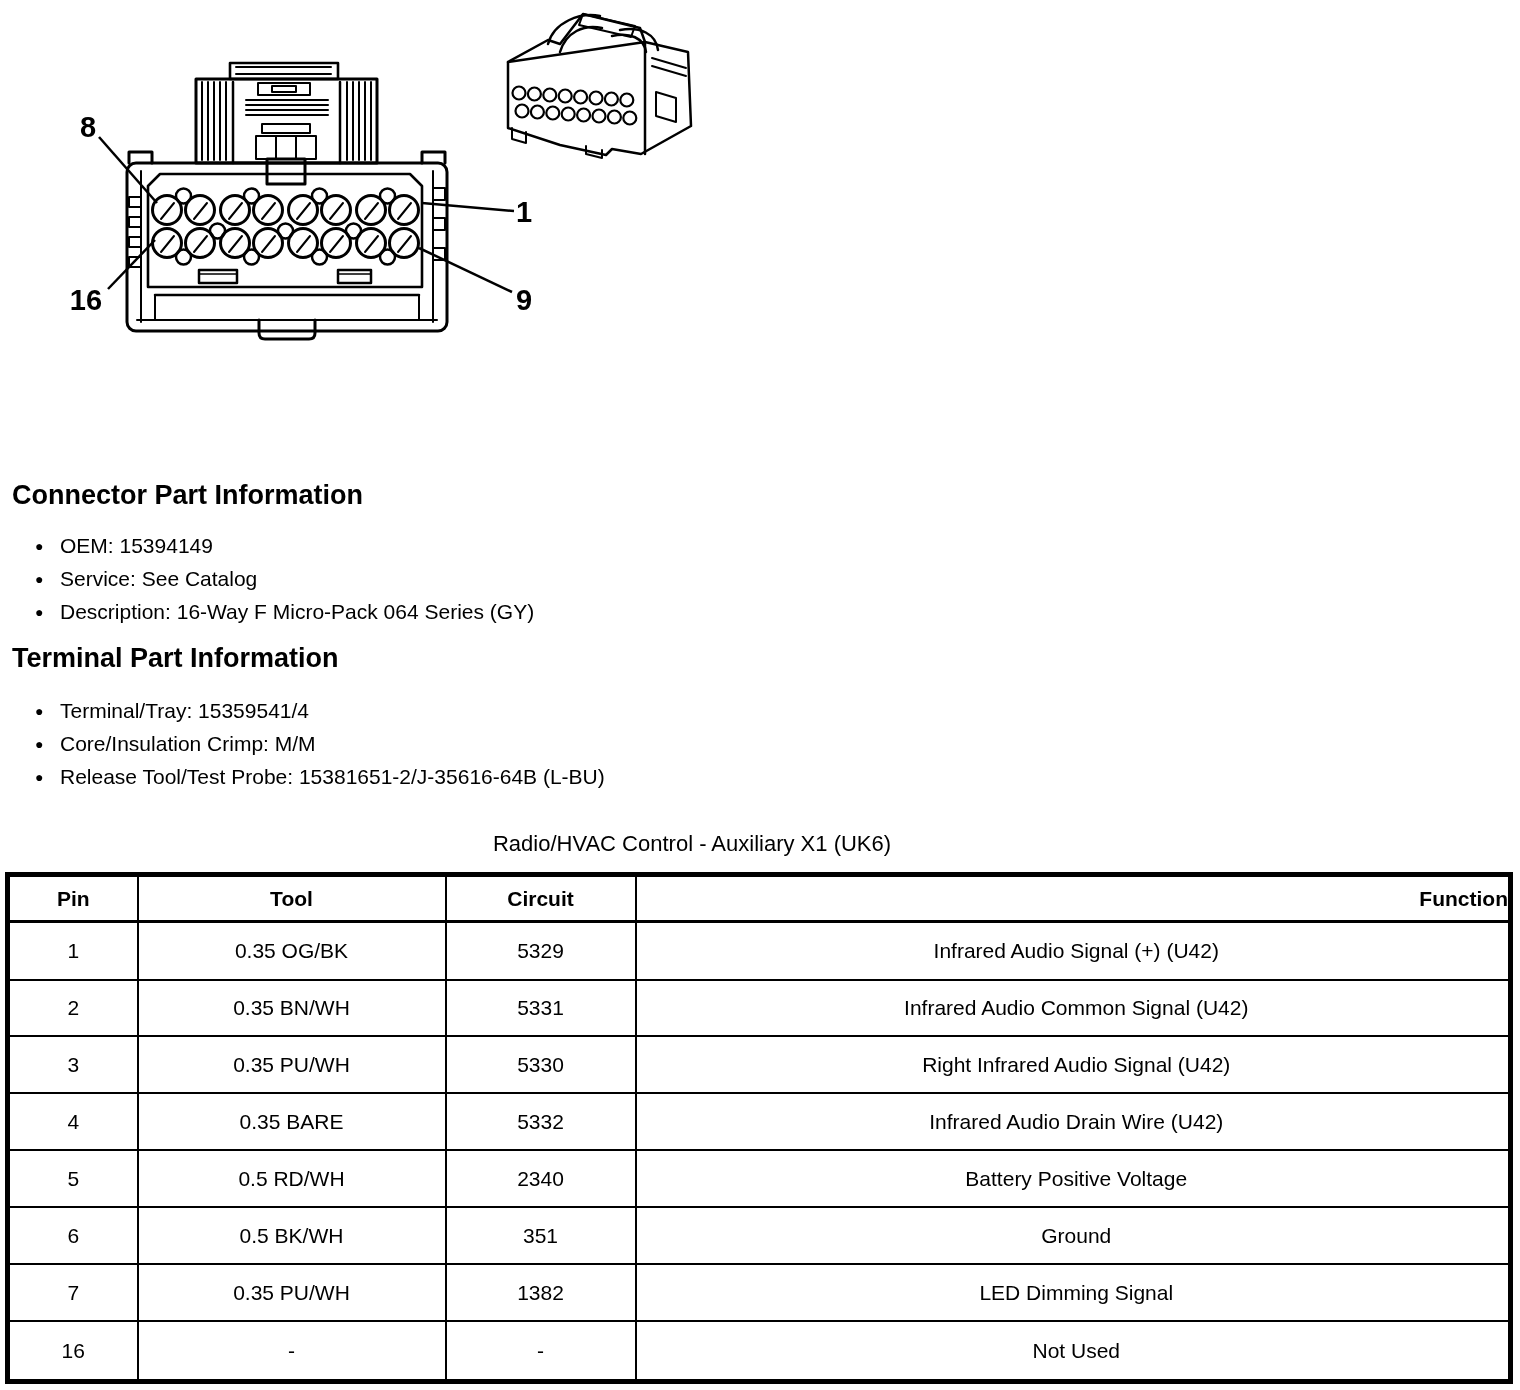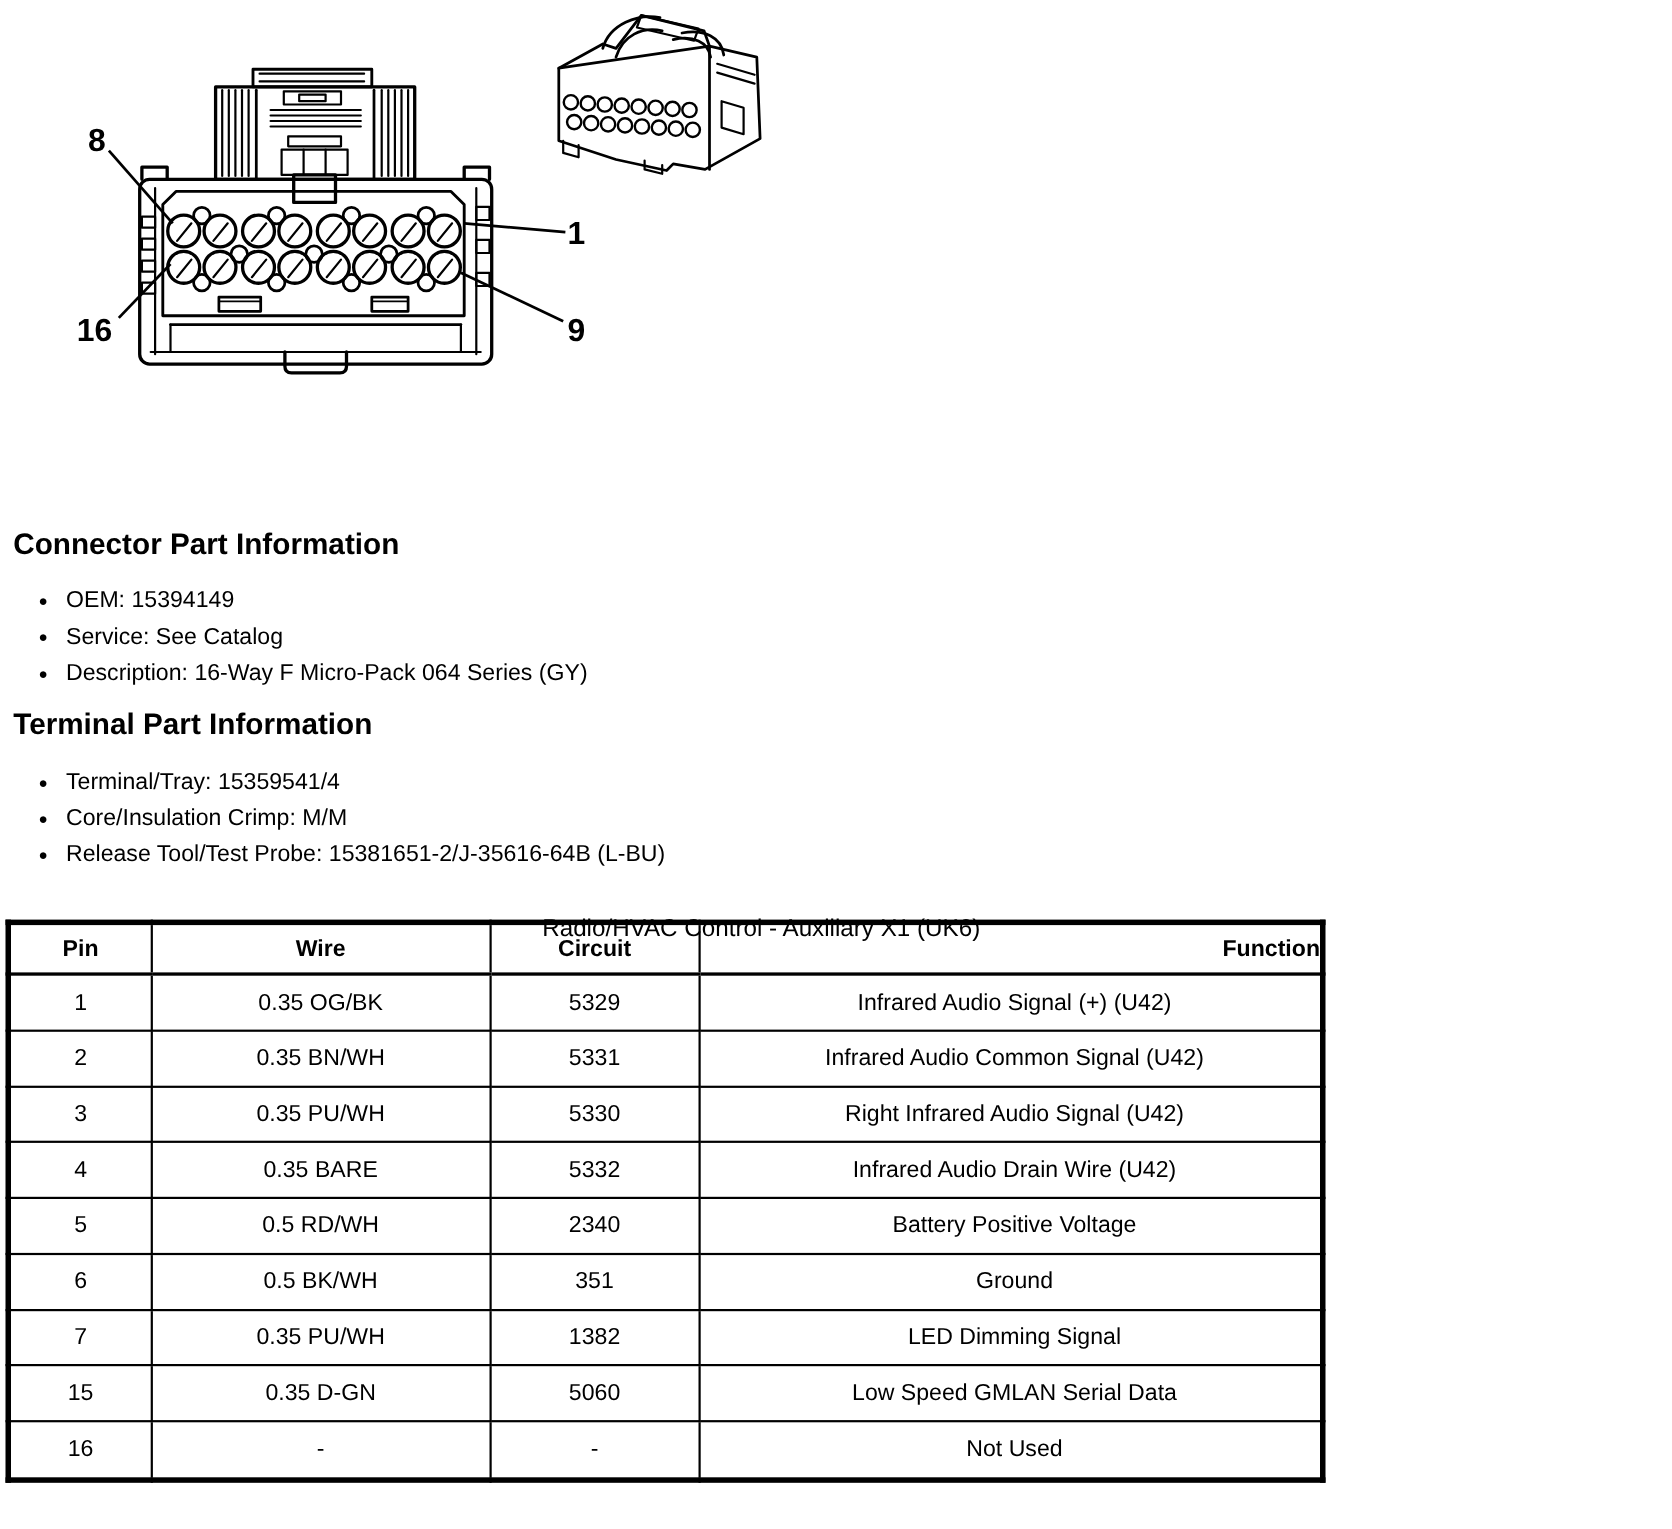--- a/index.html
+++ b/index.html
@@ -13,21 +13,21 @@
   #diagram text{font-family:"Liberation Sans",sans-serif;font-size:29px;font-weight:bold;fill:#000;stroke:none;}
   
   .section-heading{font-size:27px;font-weight:bold;white-space:nowrap;}
   .bullet-list{list-style:none;margin:0;padding:0;}
   .bullet-list li{display:flex;align-items:center;height:22px;margin-bottom:11px;font-size:21px;white-space:nowrap;}
   .bullet{display:inline-block;width:30px;font-size:14px;text-indent:5px;flex:0 0 30px;}
   
   .table-title{left:0;top:831px;width:1384px;text-align:center;font-size:22px;font-weight:normal;}
   
   table.pinout{
-    position:absolute;left:5px;top:836px;width:1200px;height:512px;
+    position:absolute;left:5px;top:872px;width:1508px;height:512px;
     border-collapse:collapse;table-layout:fixed;border:5px solid #000;
   }
   table.pinout th,table.pinout td{
     border:2px solid #000;font-size:21px;text-align:center;vertical-align:middle;padding:0;
     overflow:hidden;white-space:nowrap;
   }
   table.pinout th{font-weight:bold;border-bottom:3px solid #000;height:43px;}
   table.pinout th.c-func,table.pinout td.c-func{text-align:center;padding-left:8px;}
   table.pinout th.c-func{text-align:right;padding-left:0;}
 </style>
@@ -249,21 +249,21 @@
 <table class="pinout">
   <colgroup>
     <col style="width:130px">
       <col style="width:308px">
       <col style="width:190px">
       <col>
   </colgroup>
   <tbody>
       <tr>
     <th class="c-pin">Pin</th>
-    <th class="c-wire">Wire</th>
+    <th class="c-wire">Tool</th>
     <th class="c-circ">Circuit</th>
     <th class="c-func">Function</th>
   </tr>
   <tr>
     <td>1</td>
     <td>0.35 OG/BK</td>
     <td>5329</td>
     <td class="c-func">Infrared Audio Signal (+) (U42)</td>
   </tr>
   <tr>
@@ -296,25 +296,19 @@
     <td>351</td>
     <td class="c-func">Ground</td>
   </tr>
   <tr>
     <td>7</td>
     <td>0.35 PU/WH</td>
     <td>1382</td>
     <td class="c-func">LED Dimming Signal</td>
   </tr>
   <tr>
-    <td>15</td>
-    <td>0.35 D-GN</td>
-    <td>5060</td>
-    <td class="c-func">Low Speed GMLAN Serial Data</td>
-  </tr>
-  <tr>
     <td>16</td>
     <td>-</td>
     <td>-</td>
     <td class="c-func">Not Used</td>
   </tr>
 </tbody>
   </table>
 
 </body></html>

